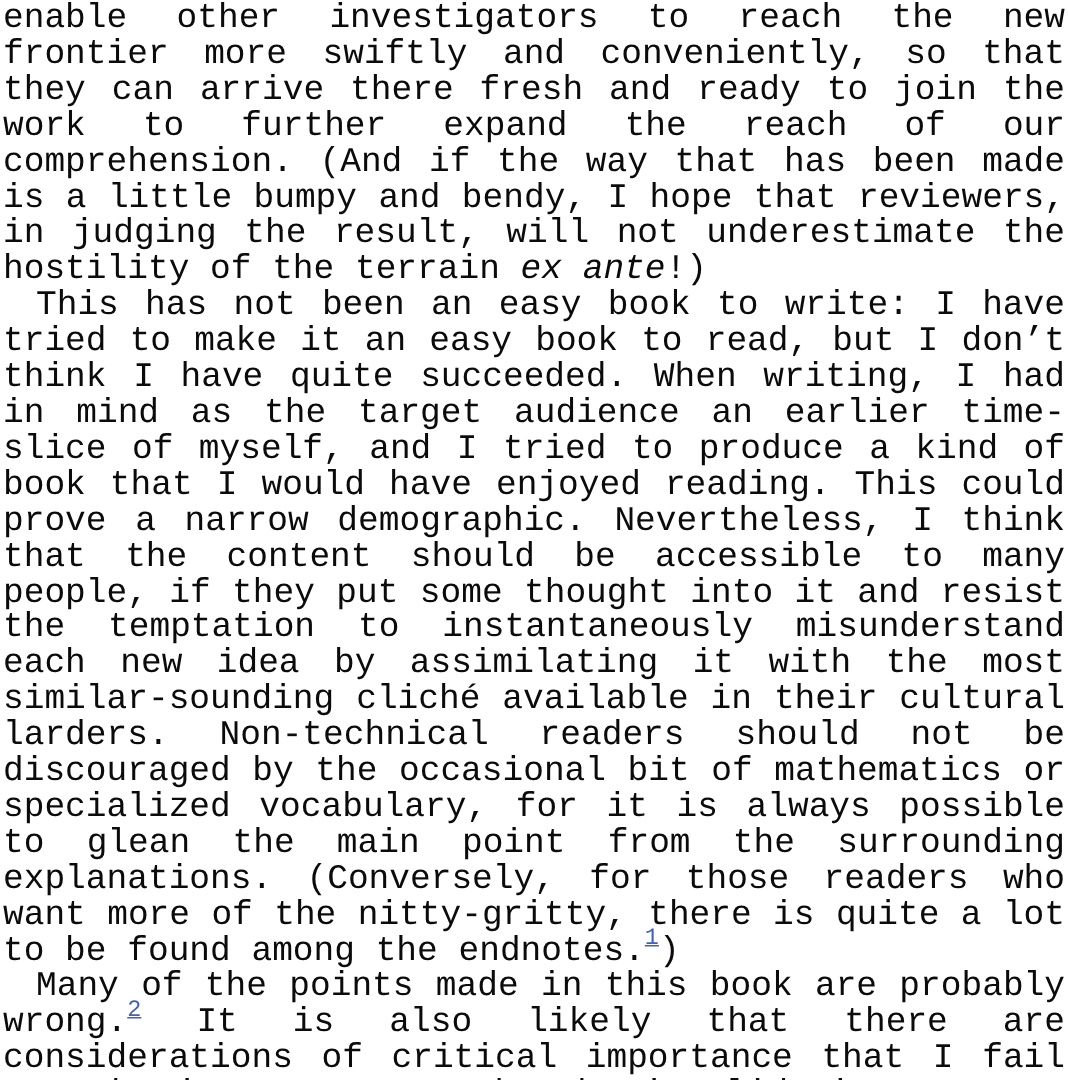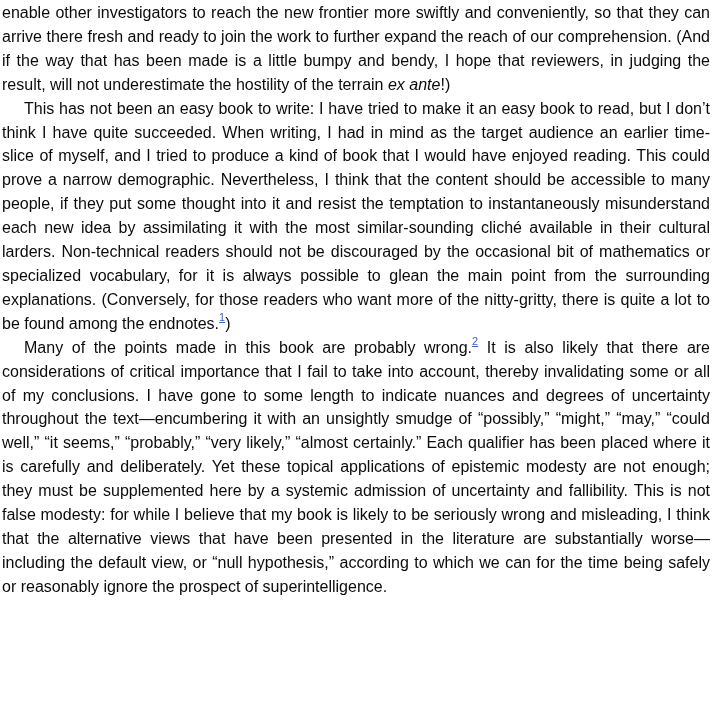--- a/index.html
+++ b/index.html
@@ -10,22 +10,22 @@
     width: 712px;
     height: 720px;
     background: var(--page-bg, #ffffff);
     overflow: hidden;
   }
   .page {
     box-sizing: border-box;
     width: 712px;
     height: 720px;
     padding: 1px 2px 0 2px;
-    font-family: Liberation Sans, sans-serif;
-    font-size: 16px;
+    font-family: Liberation Mono, monospace;
+    font-size: 23px;
     line-height: 23.9px;
     color: var(--text-color, #0b0b0b);
     text-align: justify;
     text-justify: inter-word;
   }
   .para {
     margin: 0;
     padding: 0;
   }
   .para.indented {

